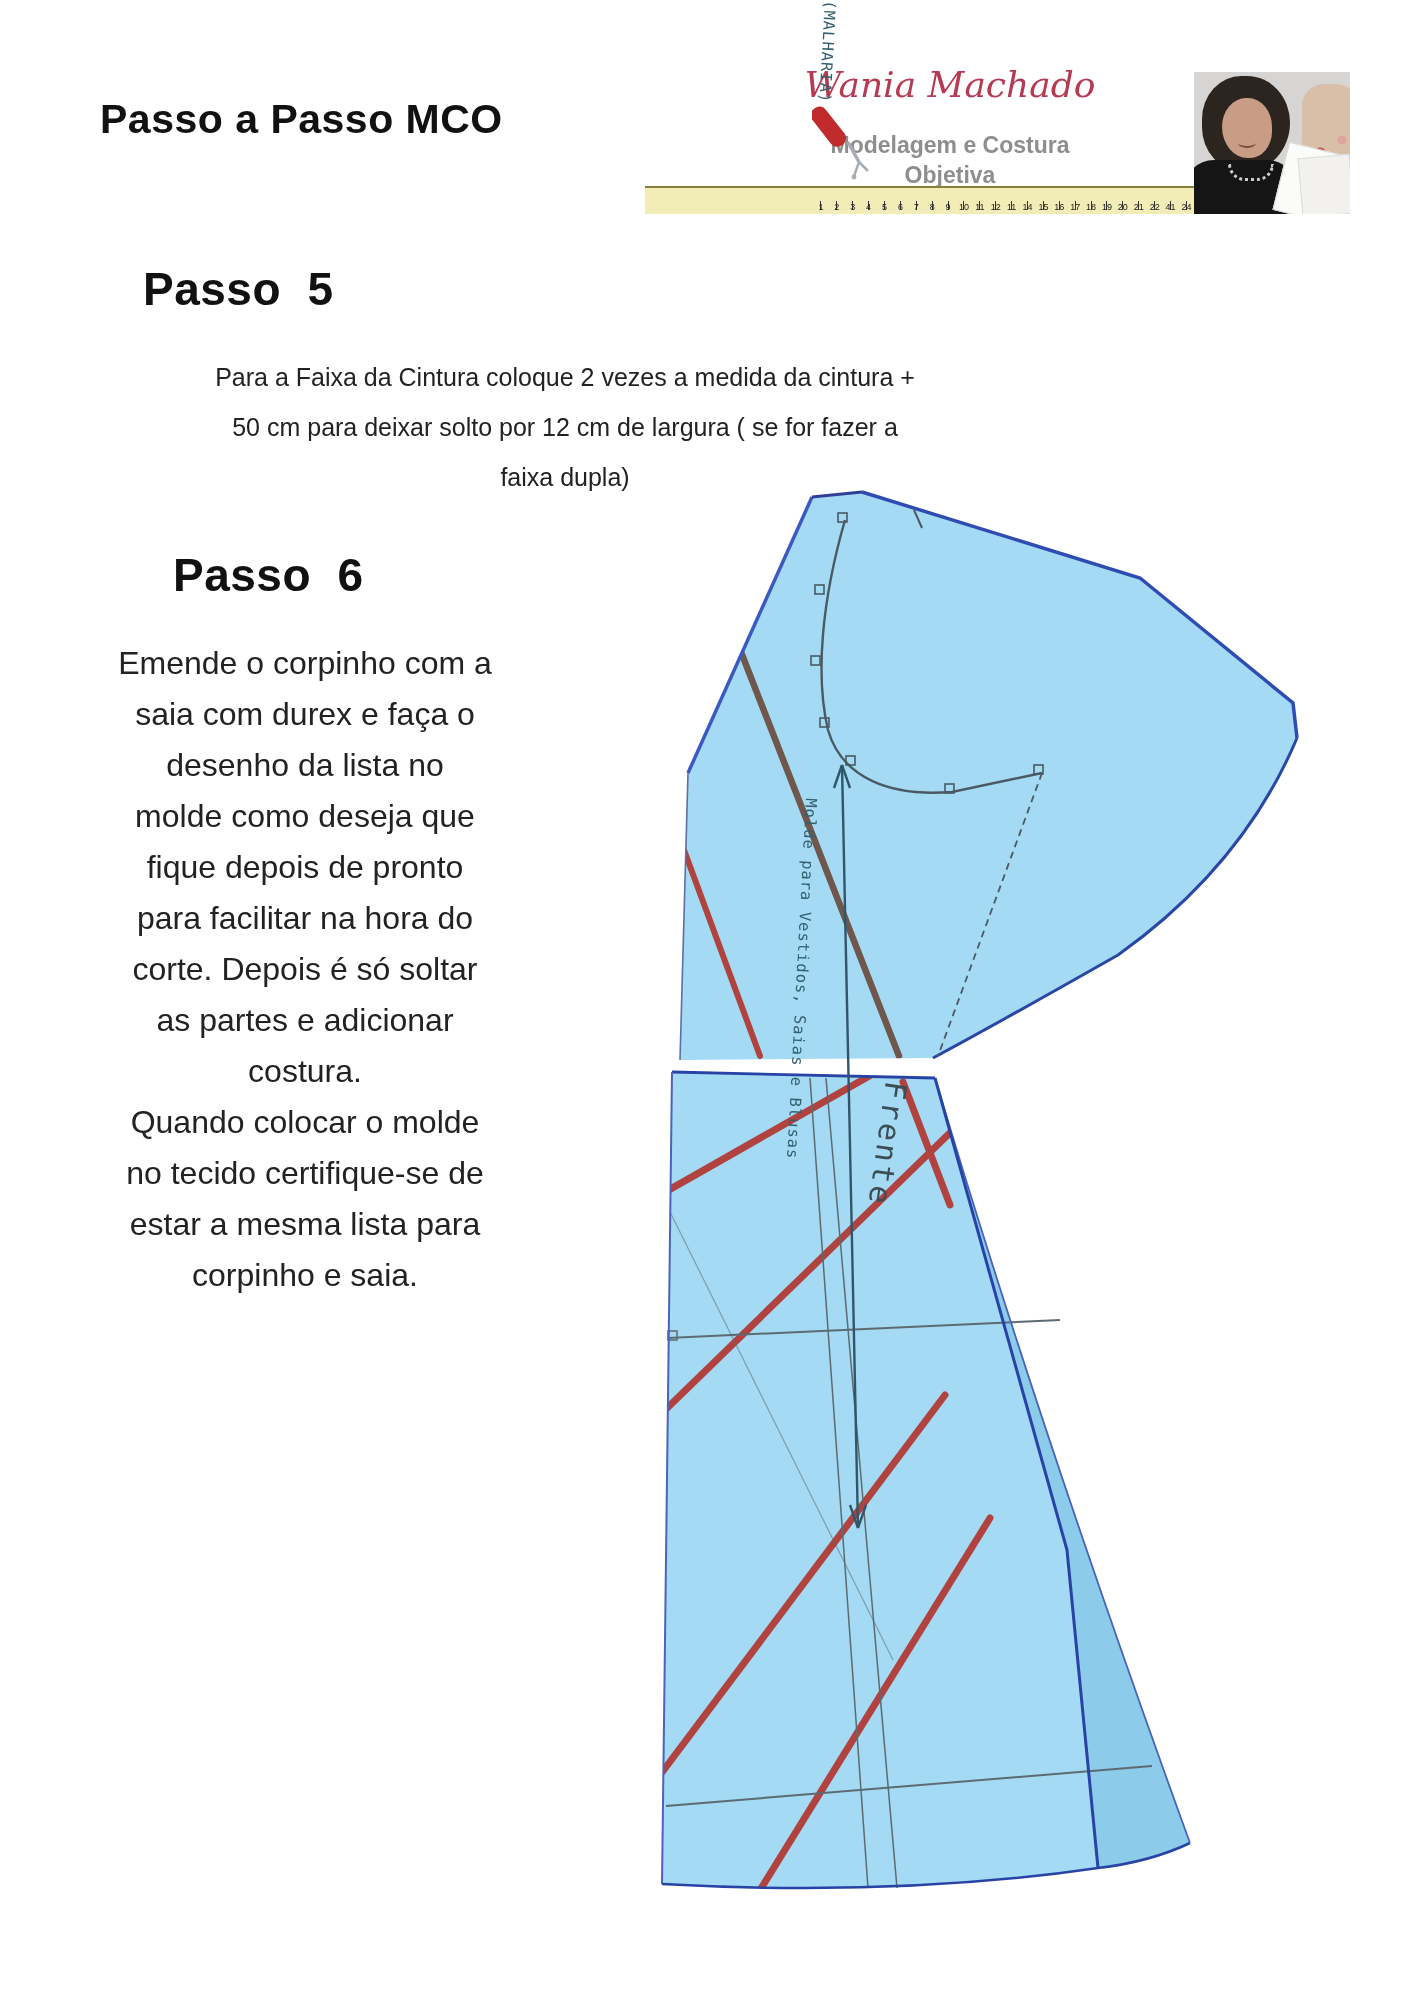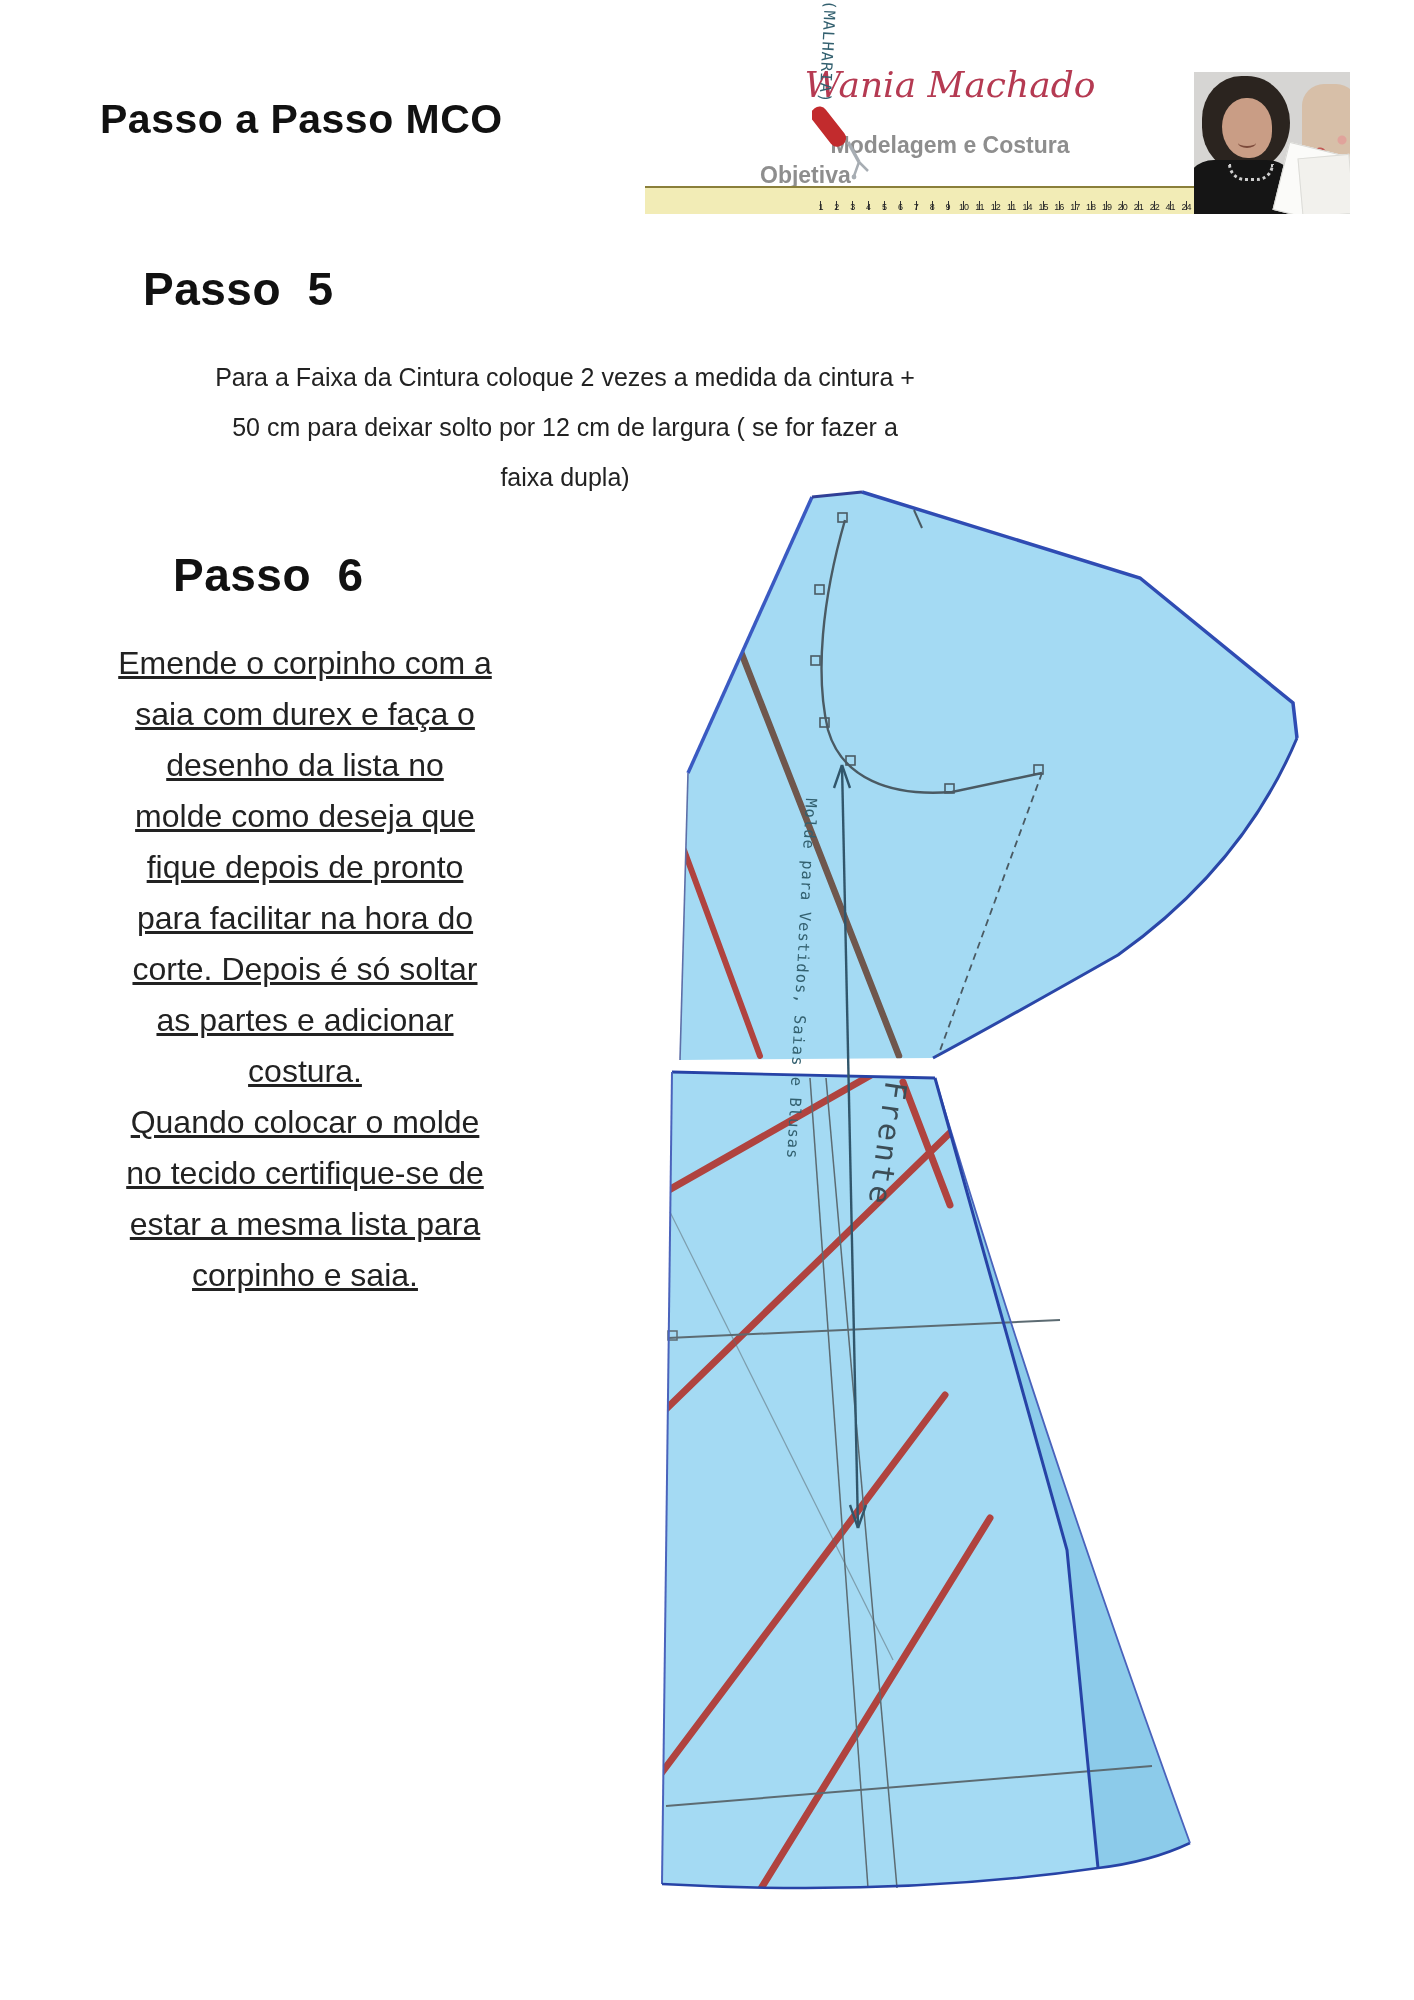--- a/index.html
+++ b/index.html
@@ -11,21 +11,21 @@
   .doc-title{left:100px;top:96px;font-size:41px;font-weight:800;letter-spacing:0.5px;color:#111;}
   .doc-subtitle{left:198px;top:142px;font-size:43px;color:#111;letter-spacing:1px;white-space:nowrap;}
   .doc-subtitle .lbl{font-weight:800;}
 
   
   .brand-script{left:740px;top:64px;width:420px;text-align:center;
       font-family:"DejaVu Serif",serif;font-style:italic;font-weight:400;
       font-size:36px;color:#b53a52;white-space:nowrap;}
   .brand-sub{left:760px;top:132px;width:380px;text-align:center;
       font-size:23px;font-weight:700;color:#8e8e8e;}
-  .brand-sub2{left:760px;top:162px;width:380px;text-align:left;
+  .brand-sub2{left:760px;top:162px;width:380px;text-align:center;
       font-size:23px;font-weight:700;color:#8e8e8e;}
   .ruler{left:645px;top:186px;width:549px;height:28px;background:#f2ecb6;
       border-top:2px solid #8a7f3a;display:flex;align-items:flex-end;
       padding-left:168px;box-sizing:border-box;}
   .ruler-cell{display:inline-block;width:15.9px;font-size:9px;color:#222;
       text-align:center;line-height:13px;
       background:linear-gradient(#333,#333) top center/1px 9px no-repeat;}
 
   
   .photo{left:1194px;top:72px;width:156px;height:142px;background:#d6d5d3;overflow:hidden;}
@@ -48,21 +48,21 @@
       border:1px solid #d8d8d4;transform:rotate(14deg);}
   .pf-paper2{position:absolute;left:106px;top:84px;width:50px;height:58px;background:#f2f1ed;
       border:1px solid #dcdcd8;transform:rotate(-5deg);}
 
   
   .step-heading{font-size:46px;font-weight:800;color:#111;letter-spacing:0.5px;white-space:pre;}
   .step5-heading{left:143px;top:262px;}
   .step6-heading{left:173px;top:548px;}
   .step-body{font-size:25px;color:#222;text-align:center;white-space:pre-line;}
   .step5-body{left:105px;top:352px;width:920px;line-height:50px;}
-  .step6-body{left:85px;top:638px;width:440px;line-height:51px;font-size:32px;text-decoration:underline;}
+  .step6-body{left:85px;top:638px;width:440px;line-height:51px;font-size:32px;}
 
   
   svg text{font-family:"DejaVu Sans Mono",monospace;}
 </style>
 </head>
 <body>
 
 <div class="page">
 
   <div class="abs doc-title">Passo a Passo MCO</div>

